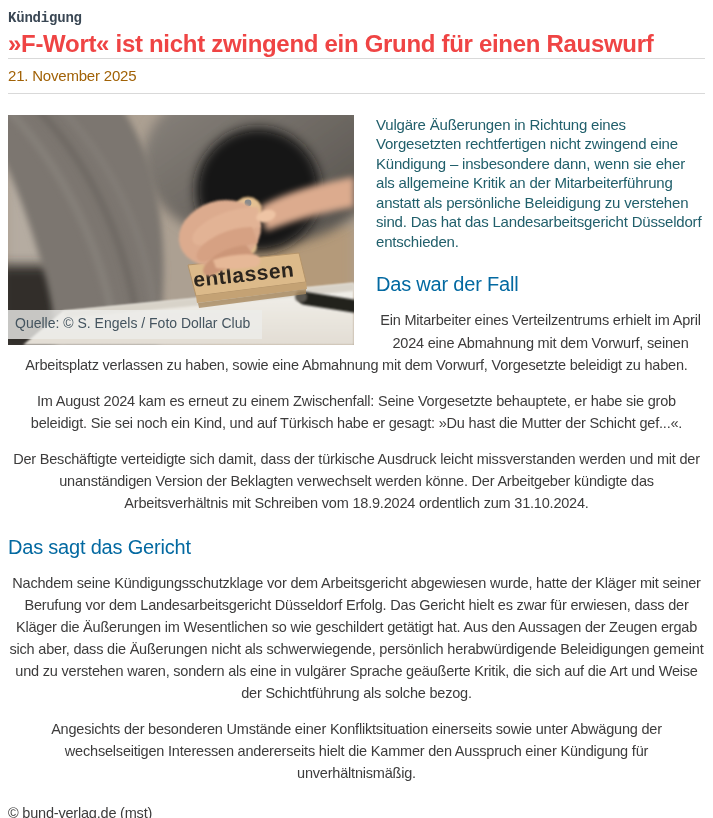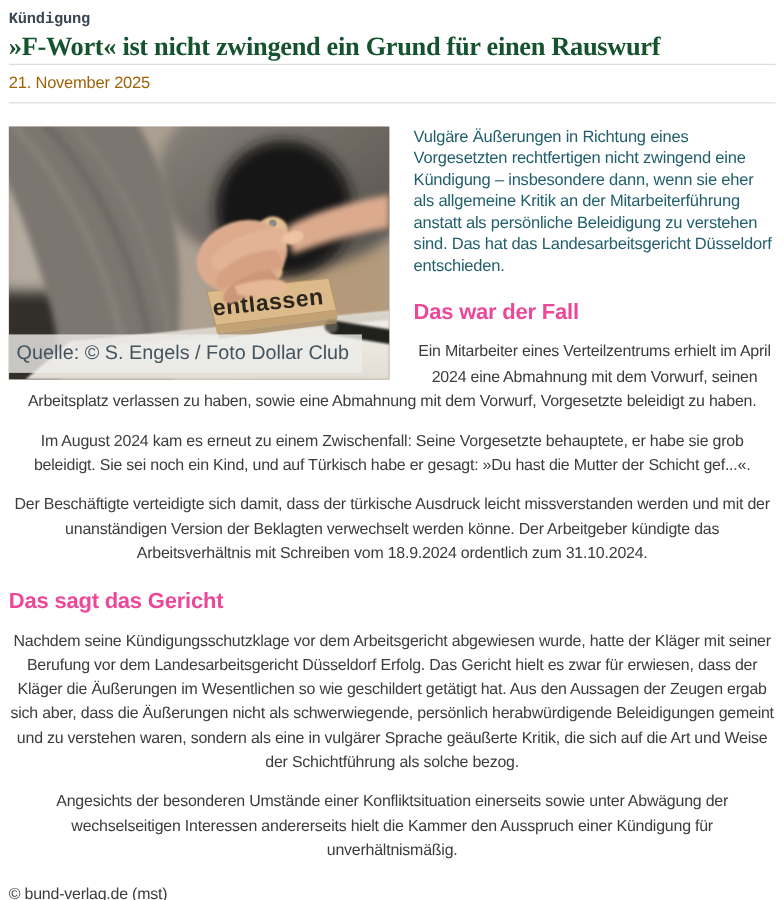--- a/index.html
+++ b/index.html
@@ -19,24 +19,23 @@
     font-size: 14px;
     font-weight: bold;
     color: #3a4754;
     margin: 4px 0 2px 0;
     font-family: Liberation Mono, monospace;
   }
   h1.headline {
     font-size: 24px;
     line-height: 1.15;
     font-weight: bold;
-    color: #14532d;
+    color: #ef4444;
     margin: 4px 0 0 0;
     letter-spacing: -0.3px;
-    font-family: Liberation Serif, serif;
   }
   hr.rule {
     border: none;
     border-top: 1px solid #d9d9d9;
     margin: 0;
   }
   .rule-1 { margin-top: 24px; }
   .date-line {
     font-size: 15px;
     color: #a16207;
@@ -58,36 +57,36 @@
     overflow: hidden;
     background: #a89b8d;
   }
   figure.photo svg { display: block; width: 346px; height: 230px; }
   .photo-caption {
     position: absolute;
     left: 0;
     bottom: 6px;
     background: rgba(236, 236, 234, 0.8);
     color: #44545f;
-    font-size: 18px;
+    font-size: 14px;
     letter-spacing: 0;
     padding: 3px 12px 4px 7px;
     white-space: nowrap;
   }
   p.intro {
     margin: 0 0 14px 0;
     font-weight: normal;
     font-size: 15px;
     line-height: 1.3;
     color: #215f6b;
   }
   h2.section-heading {
     font-size: 20px;
-    font-weight: bold;
-    color: #ec4899;
+    font-weight: normal;
+    color: #0369a1;
     margin: 18px 0 10px 0;
     letter-spacing: -0.2px;
   }
   p.body-para { margin: 0 0 14px 0; text-align: center; }
   p.copyright { margin: 18px 0 0 0; }
 </style>
 </head>
 <body>
 
 <div class="kicker">Kündigung</div>

